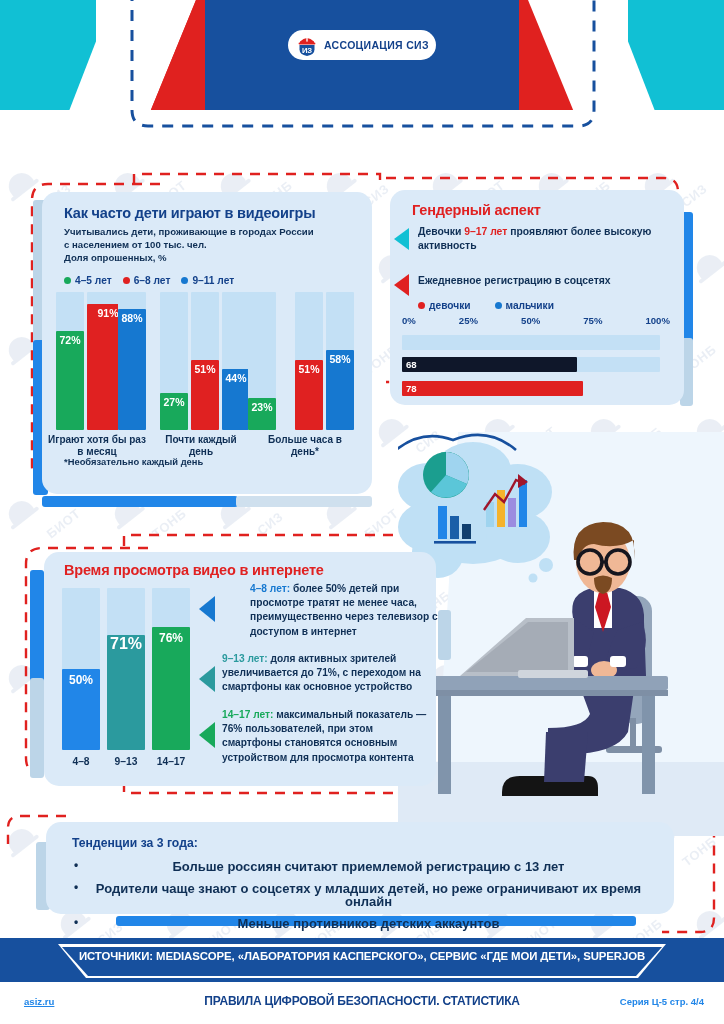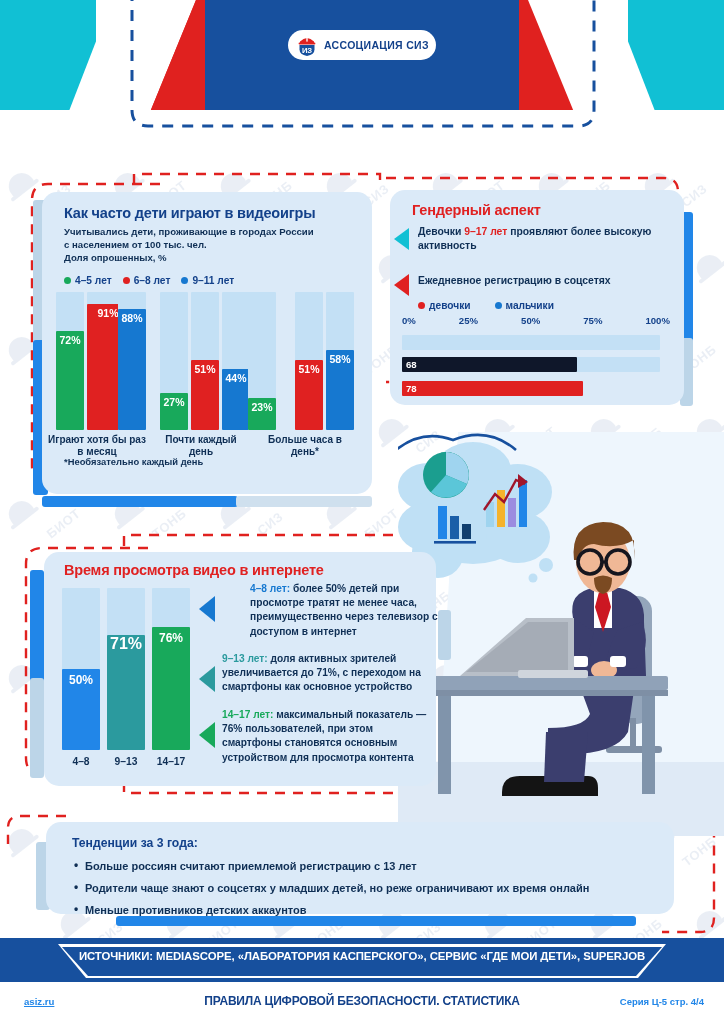--- a/index.html
+++ b/index.html
@@ -74,21 +74,21 @@
 
   
   .vcol{ position:absolute; bottom:0; }
   .vcat{ position:absolute; font-size:10.3px; font-weight:bold; color:#0f2f55; text-align:center;}
   .vtext{ position:absolute; font-size:10.2px; line-height:14.2px; color:#0f2f55; font-weight:600;}
   .vtext b{ font-weight:bold; }
 
   
   .tr-title{ position:absolute; font-size:12.2px; font-weight:bold; color:#13418a;}
   .tr-list{ position:absolute; list-style:none; }
-  .tr-list li{ font-size:11px; color:#0f2f55; font-weight:600; line-height:13px; margin-bottom:9px; position:relative; padding-left:13px;}
+  .tr-list li{ font-size:13px; color:#0f2f55; font-weight:600; line-height:13px; margin-bottom:9px; position:relative; padding-left:13px;text-align:center;}
   .tr-list li:before{ content:"•"; position:absolute; left:2px; top:-1px; font-size:12px; color:#0f2f55;}
 
   
   .sources-wrap{ position:absolute; left:0; top:938px; width:724px; height:44px; z-index:5;}
   .sources-txt{
     position:absolute; left:0; top:12px; width:724px; text-align:center;
     color:#fff; font-size:11.4px; font-weight:bold; letter-spacing:-.1px; z-index:6;
   }
   .footer{ position:absolute; left:0; top:982px; width:724px; height:42px; background:#fff; z-index:6;}
   .f-left{ position:absolute; left:24px; top:14px; font-size:9.6px; font-weight:bold; color:#2186e8;}

